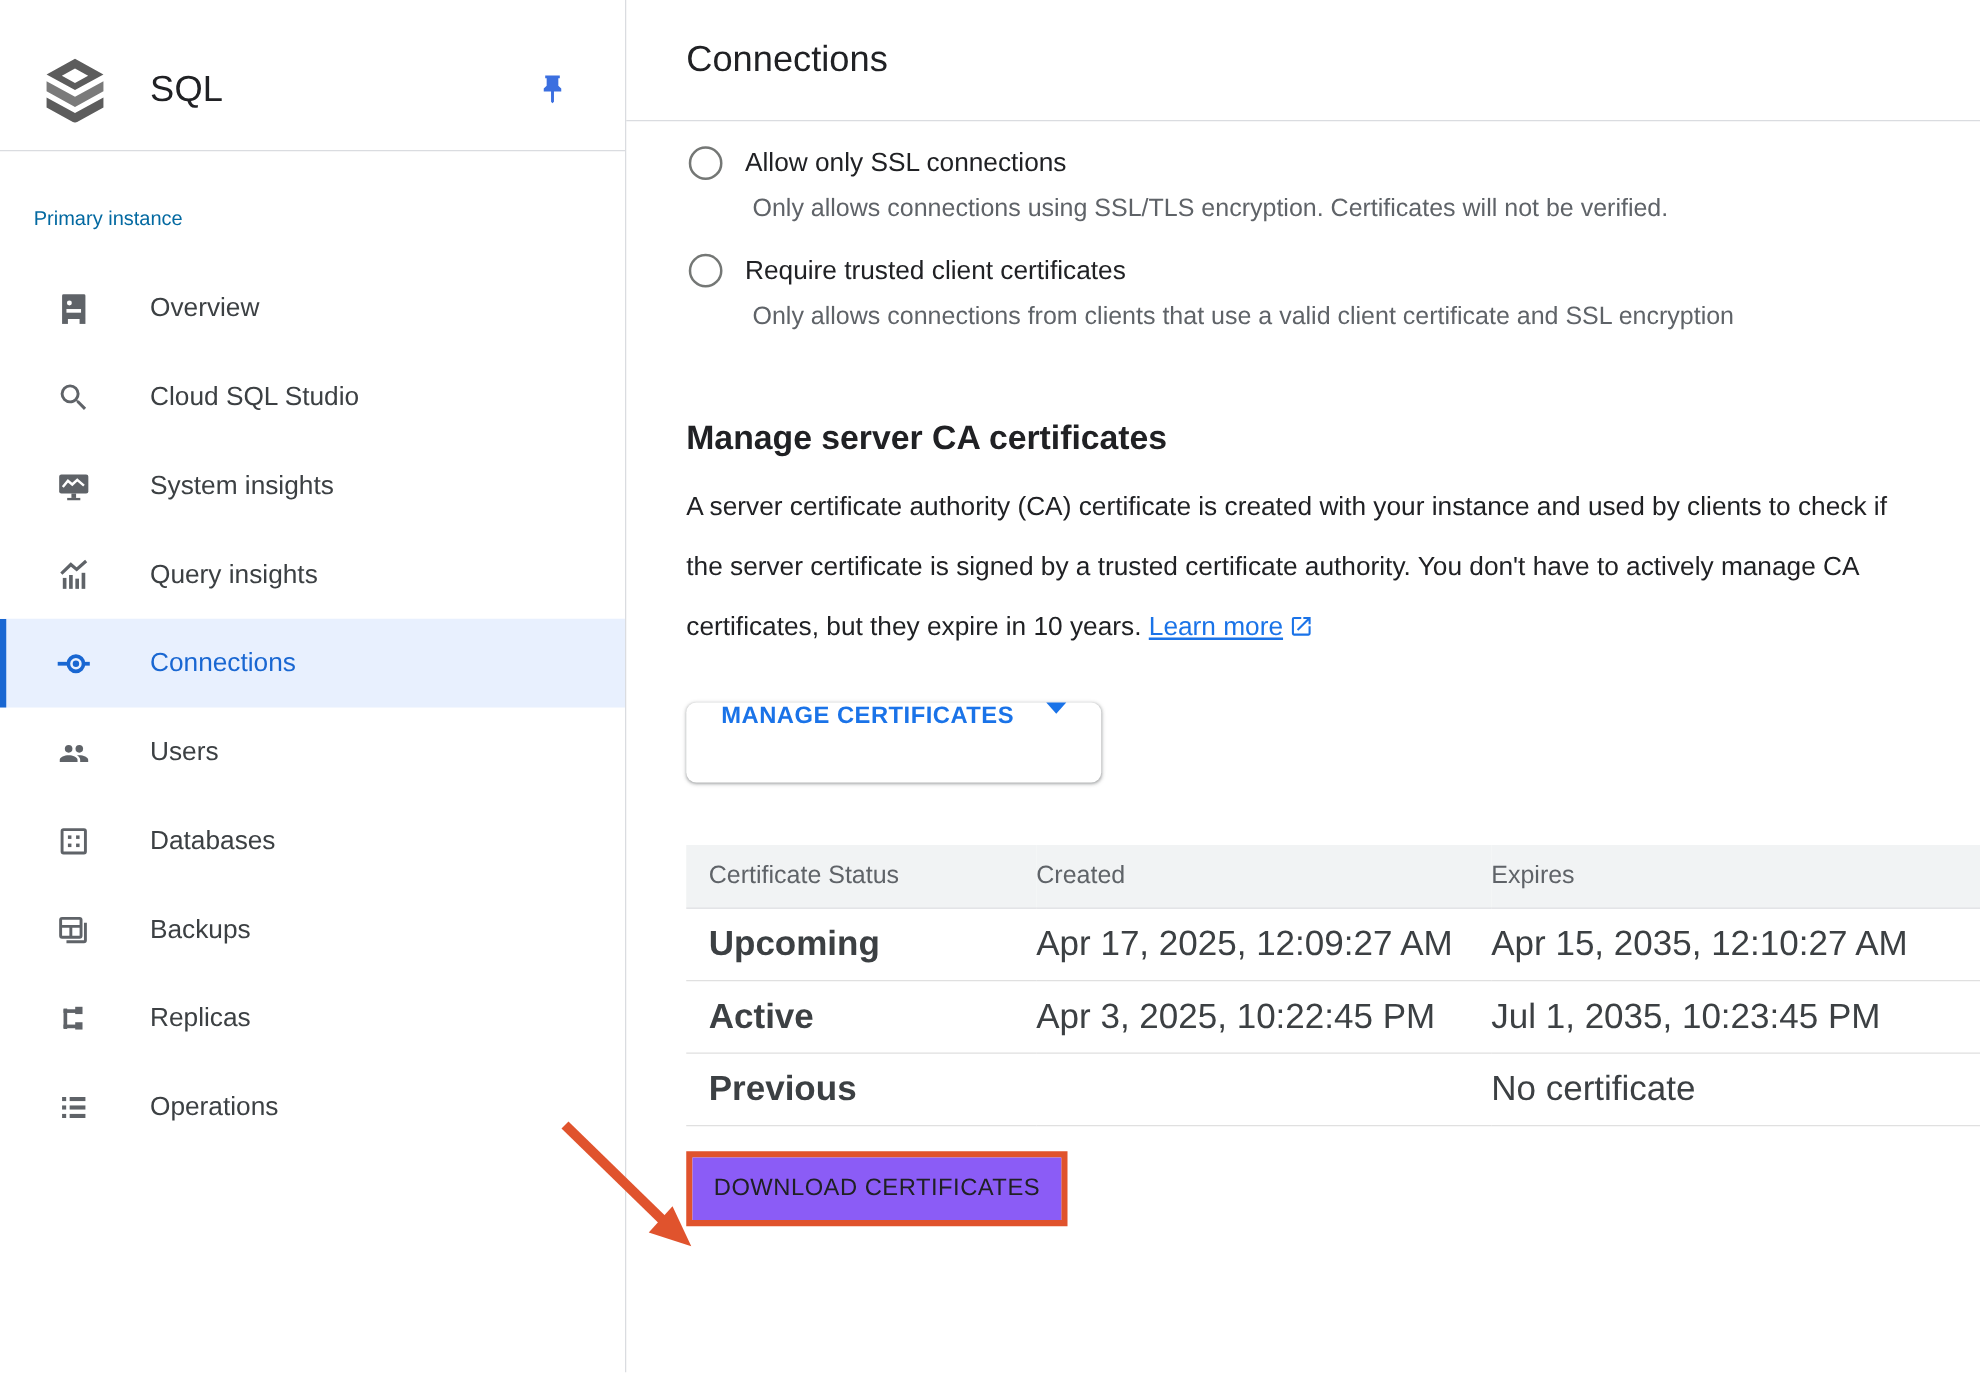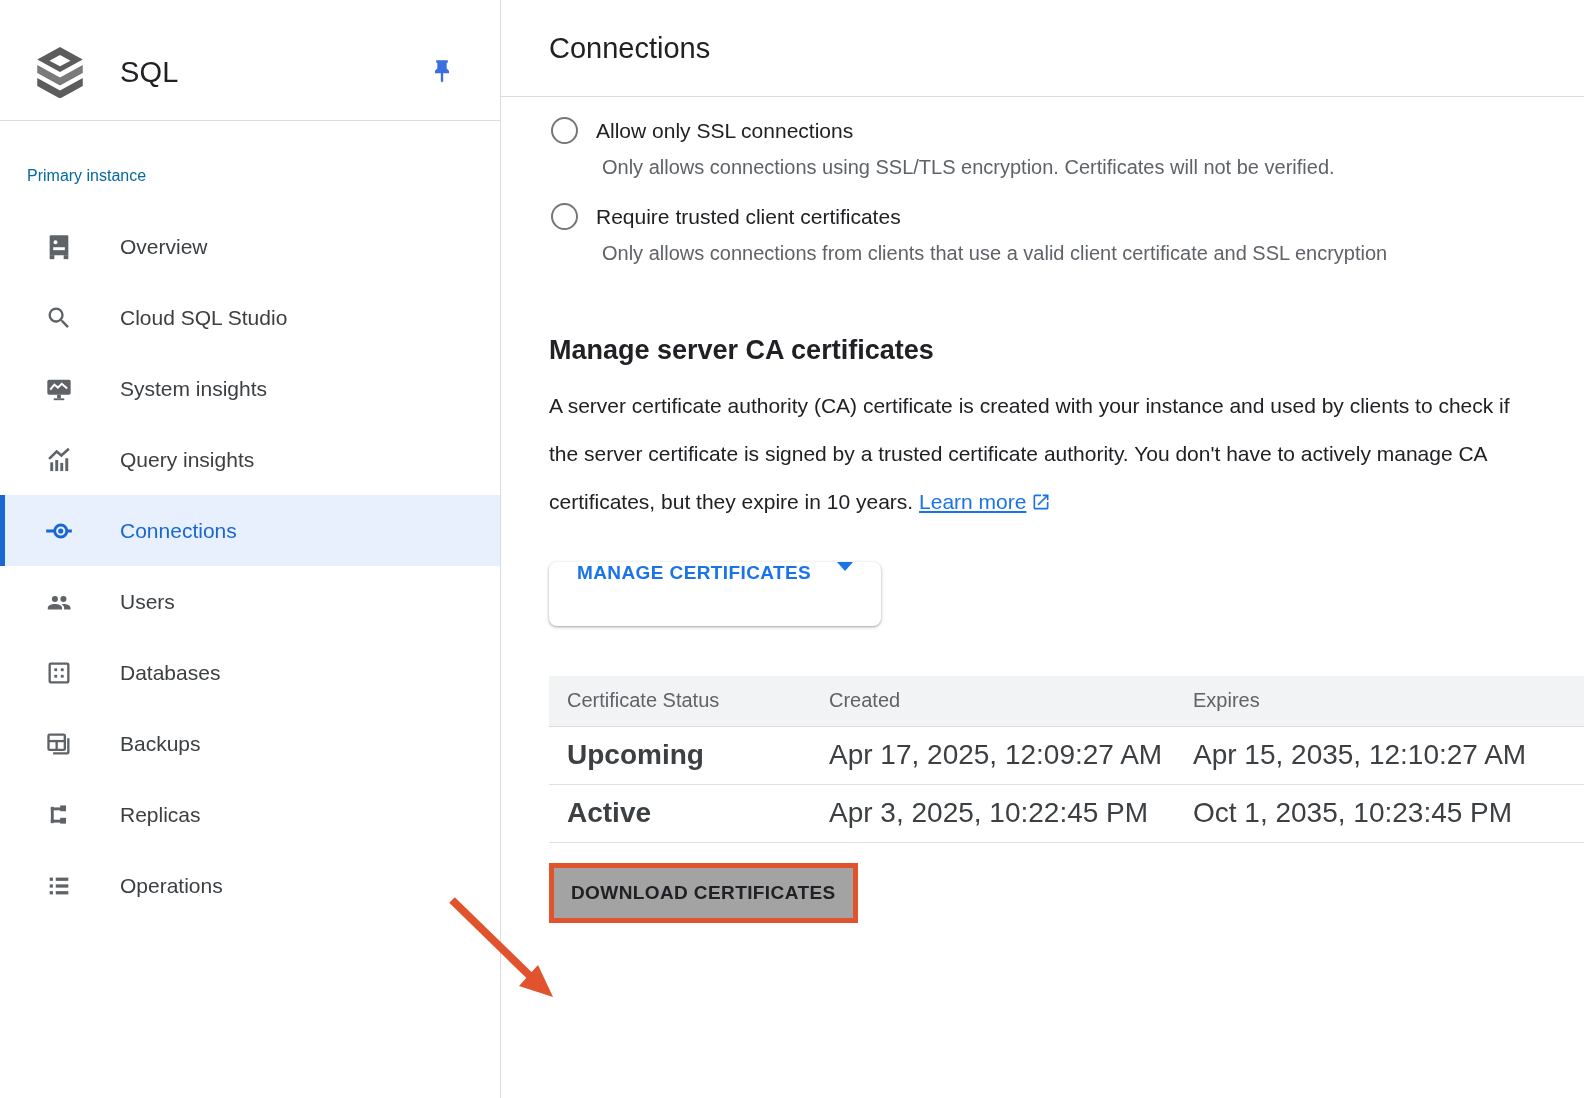--- a/index.html
+++ b/index.html
@@ -48,22 +48,22 @@
   table.certs { margin-top:50px; width:100%; border-collapse:collapse; }
   table.certs thead tr { background:#f1f3f4; height:50px; }
   table.certs th { font-weight:400; font-size:20px; color:#5f6368; text-align:left; border-bottom:1px solid #dadce0; }
   table.certs td { height:58px; font-size:28px; color:#3c4043; border-bottom:1px solid #e0e0e0; }
   table.certs th:first-child, table.certs td:first-child { padding-left:18px; width:280px; }
   table.certs th:nth-child(2), table.certs td:nth-child(2) { width:364px; }
   td.status { font-weight:bold; color:#3c4043; }
 
   .download-note { margin-top:40px; font-size:21px; color:#202124; }
   .download-annotation { margin-top:20px; display:inline-block; border:5px solid #e0532d; background:#fff; }
-  .download-btn { display:block; height:50px; padding:0 17px; background:#a3a3a3; border:none;
-                  font-family:"Liberation Sans", sans-serif; font-size:19px; font-weight:bold; letter-spacing:0.4px;
+  .download-btn { display:block; height:50px; padding:0 17px; background:#8b5cf6; border:none;
+                  font-family:"Liberation Sans", sans-serif; font-size:19px; font-weight:normal; letter-spacing:0.4px;
                   color:#202124; cursor:pointer; }
 
   .annotation-arrow { position:absolute; left:438px; top:884px; pointer-events:none; }
 </style>
 </head>
 <body>
 
 <div class="app">
 
   <aside class="sidebar">
@@ -250,21 +250,26 @@
         </thead>
         <tbody>
           <tr>
             <td class="status">Upcoming</td>
             <td>Apr 17, 2025, 12:09:27 AM</td>
             <td>Apr 15, 2035, 12:10:27 AM</td>
           </tr>
           <tr>
             <td class="status">Active</td>
             <td>Apr 3, 2025, 10:22:45 PM</td>
-            <td>Oct 1, 2035, 10:23:45 PM</td>
+            <td>Jul 1, 2035, 10:23:45 PM</td>
+          </tr>
+          <tr>
+            <td class="status">Previous</td>
+            <td></td>
+            <td>No certificate</td>
           </tr>
         </tbody>
       </table>
 
 
       <div class="download-annotation">
         <button class="download-btn">DOWNLOAD CERTIFICATES</button>
       </div>
     </div>
   </main>

